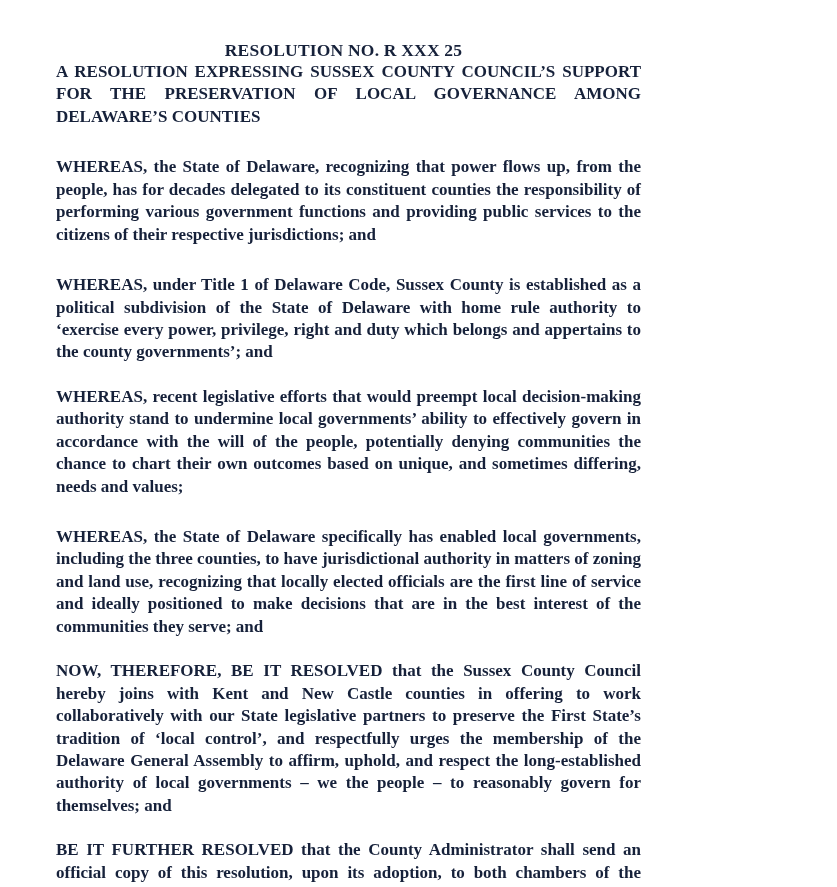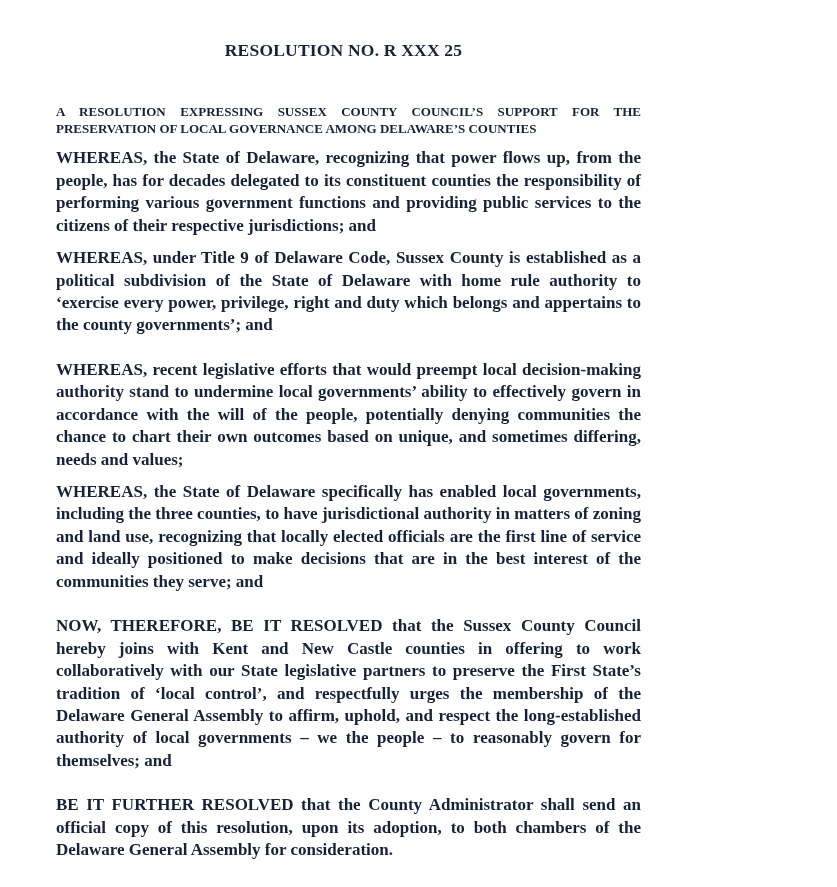--- a/index.html
+++ b/index.html
@@ -25,33 +25,32 @@
     text-align: center;
     font-weight: bold;
     font-size: 17.5px;
     letter-spacing: 0.2px;
     color: #16213a;
     margin: 10px 0 0 0;
     padding-right: 10px;
   }
   .subject {
     font-weight: bold;
-    font-size: 13px;
+    font-size: 17px;
     line-height: 1.32;
     color: #16213a;
-    margin-top: 42px;
     text-align: justify;
     text-justify: inter-word;
   }
   p.para {
     font-weight: bold;
     font-size: 17px;
     line-height: 1.32;
     color: #16213a;
-    margin: 10px 0 0 0;
+    margin: 28px 0 0 0;
     text-align: justify;
     text-justify: inter-word;
   }
   p.para.gap-large {
     margin-top: 22px;
   }
   p.para:last-child {
     margin-bottom: 0;
   }
   .certify {
@@ -61,19 +60,19 @@
 </head>
 <body>
 
 <div class="page">
 
   <div class="doc-title">RESOLUTION NO. R XXX 25</div>
 
   <div class="subject">A RESOLUTION EXPRESSING SUSSEX COUNTY COUNCIL’S SUPPORT FOR THE PRESERVATION OF LOCAL GOVERNANCE AMONG DELAWARE’S COUNTIES</div>
 
   <p class="para">WHEREAS, the State of Delaware, recognizing that power flows up, from the people, has for decades delegated to its constituent counties the responsibility of performing various government functions and providing public services to the citizens of their respective jurisdictions; and</p>
-  <p class="para">WHEREAS, under Title 9 of Delaware Code, Sussex County is established as a political subdivision of the State of Delaware with home rule authority to ‘exercise every power, privilege, right and duty which belongs and appertains to the county governments’; and</p>
+  <p class="para">WHEREAS, under Title 1 of Delaware Code, Sussex County is established as a political subdivision of the State of Delaware with home rule authority to ‘exercise every power, privilege, right and duty which belongs and appertains to the county governments’; and</p>
   <p class="para gap-large">WHEREAS, recent legislative efforts that would preempt local decision-making authority stand to undermine local governments’ ability to effectively govern in accordance with the will of the people, potentially denying communities the chance to chart their own outcomes based on unique, and sometimes differing, needs and values;</p>
   <p class="para">WHEREAS, the State of Delaware specifically has enabled local governments, including the three counties, to have jurisdictional authority in matters of zoning and land use, recognizing that locally elected officials are the first line of service and ideally positioned to make decisions that are in the best interest of the communities they serve; and</p>
   <p class="para gap-large">NOW, THEREFORE, BE IT RESOLVED that the Sussex County Council hereby joins with Kent and New Castle counties in offering to work collaboratively with our State legislative partners to preserve the First State’s tradition of ‘local control’, and respectfully urges the membership of the Delaware General Assembly to affirm, uphold, and respect the long-established authority of local governments – we the people – to reasonably govern for themselves; and</p>
   <p class="para gap-large">BE IT FURTHER RESOLVED that the County Administrator shall send an official copy of this resolution, upon its adoption, to both chambers of the Delaware General Assembly for consideration.</p>
 
 </div>
 
 </body></html>

